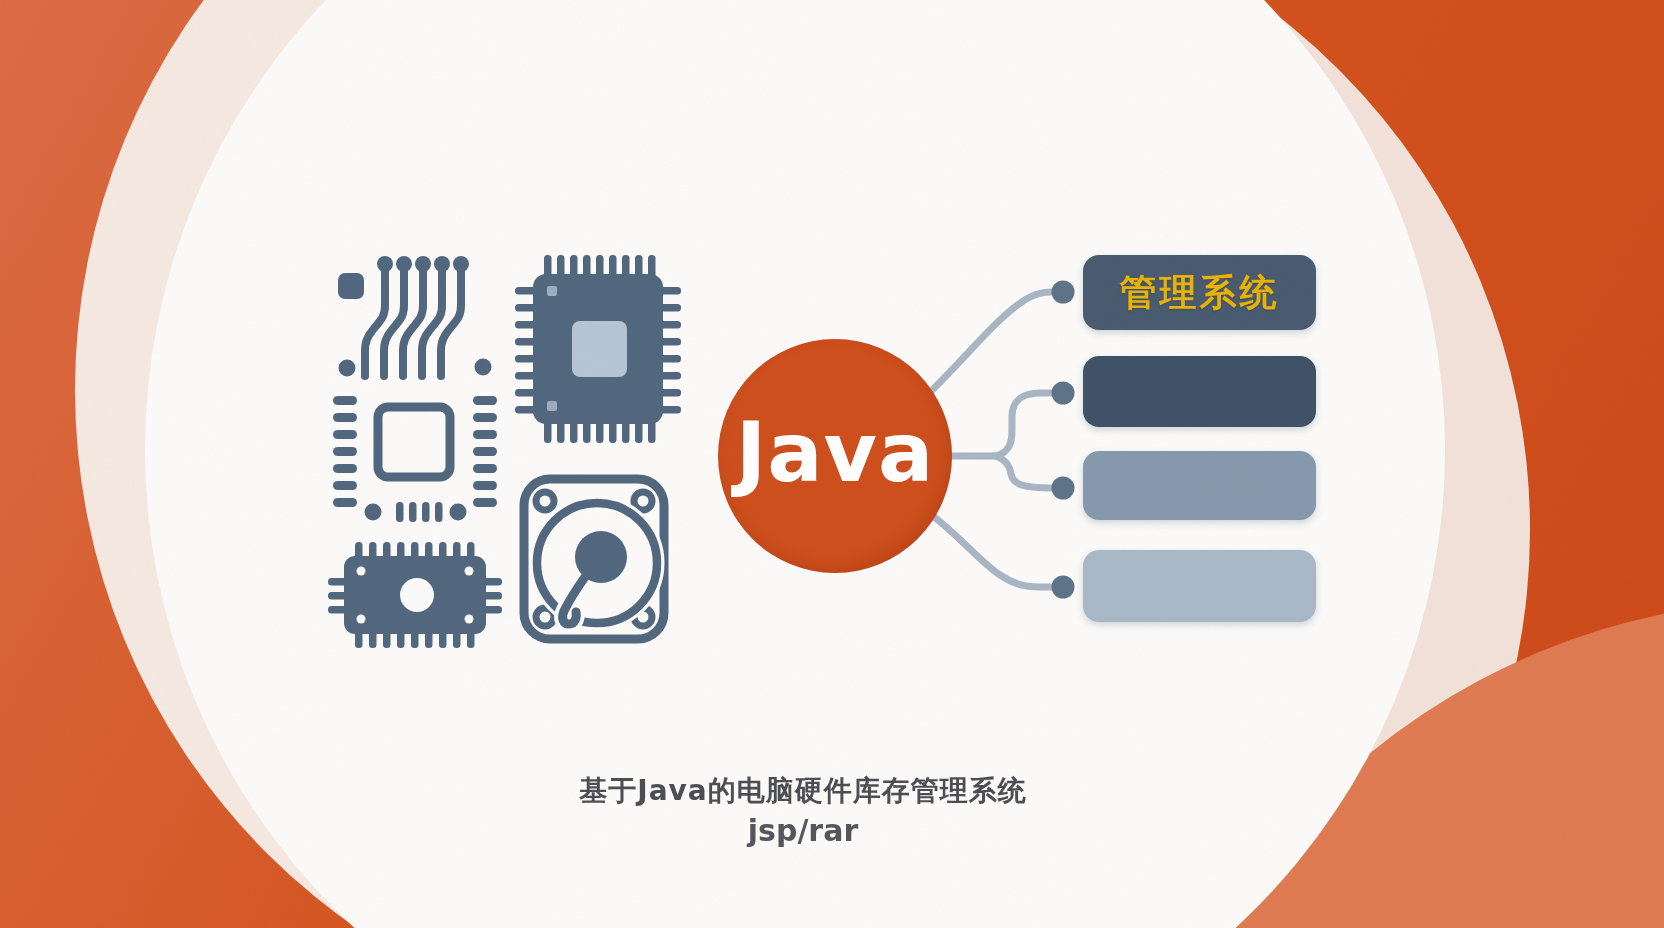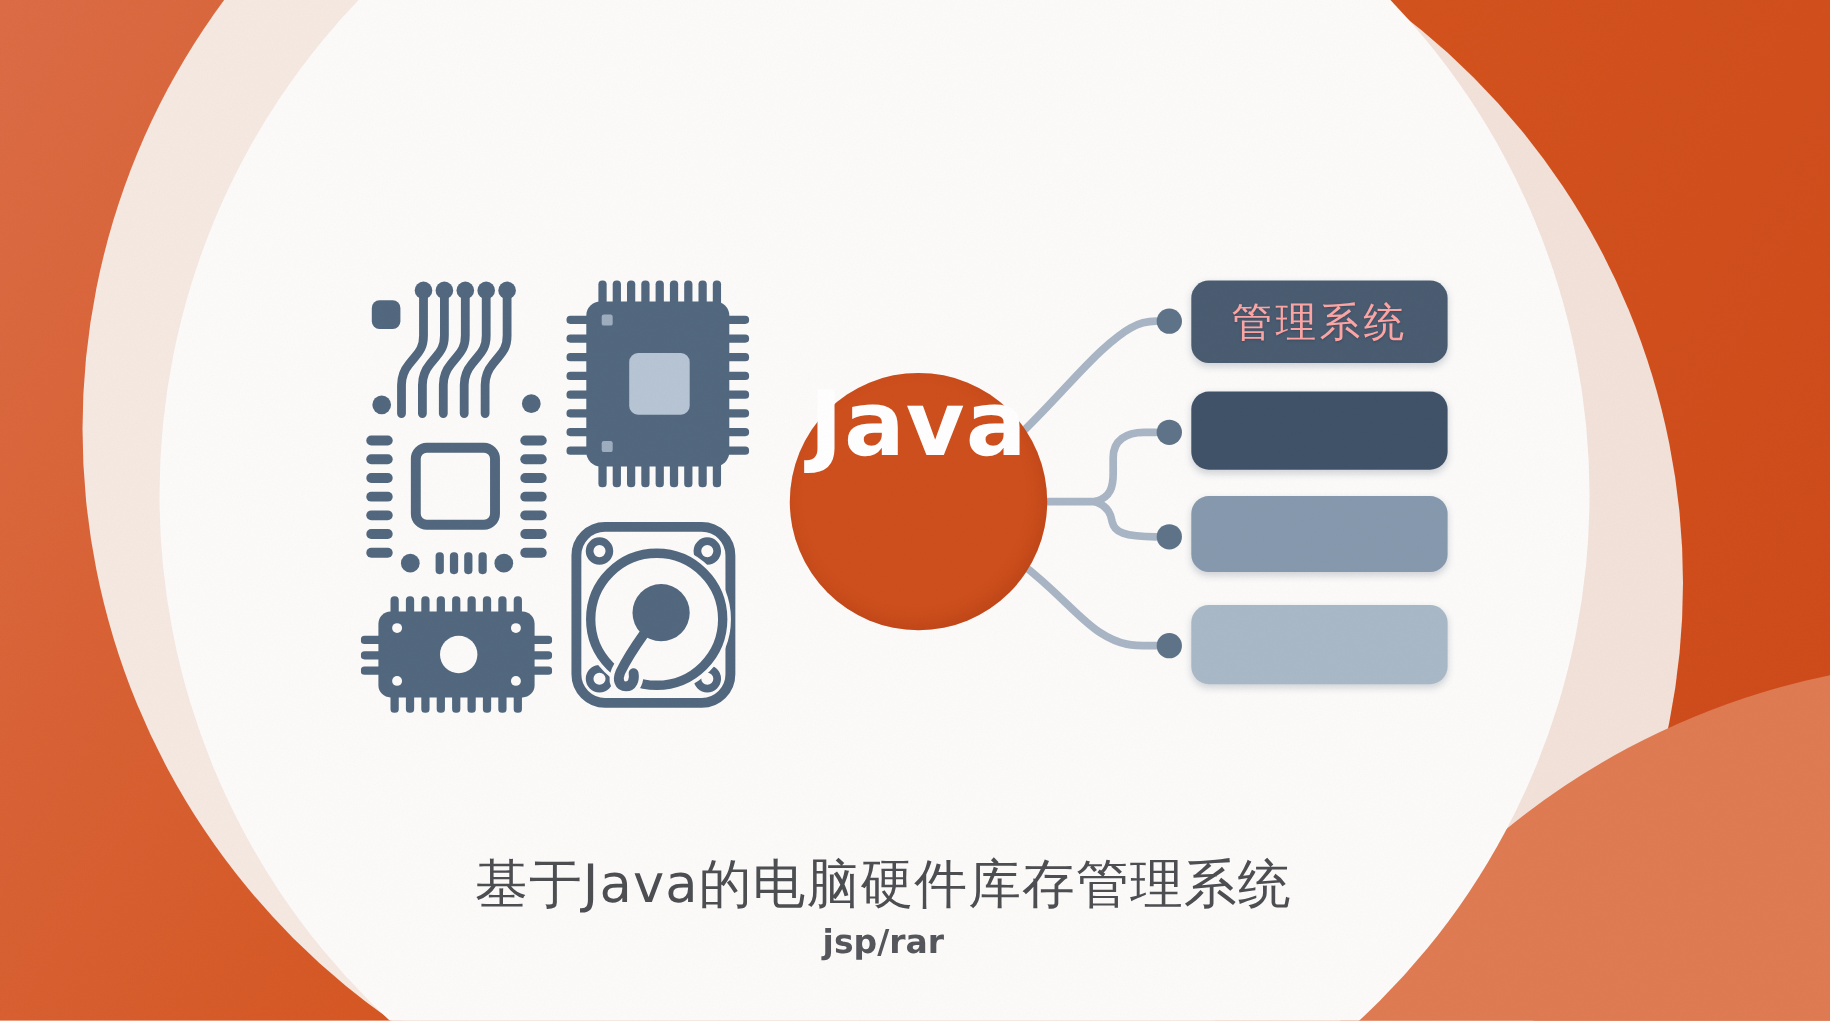--- a/index.html
+++ b/index.html
@@ -15,42 +15,42 @@
   .branch-box{
     position:absolute;left:1083px;width:233px;border-radius:16px;
     box-shadow:0 3px 7px rgba(62,78,99,.22);
     display:flex;align-items:center;justify-content:center;
   }
   .box-1{top:255px;height:75px;background:#4A5C71;}
   .box-2{top:356px;height:71px;background:#3F5268;}
   .box-3{top:451px;height:69px;background:#8799AE;}
   .box-4{top:550px;height:72px;background:#A9B9C8;}
   .branch-label{
-    color:#fca5a5;font-size:37px;font-weight:400;letter-spacing:3px;
+    color:#eab308;font-size:37px;font-weight:700;letter-spacing:3px;
     text-shadow:0 1px 2px rgba(30,40,55,.35);
   }
 
   
   .java-circle{
     position:absolute;left:718px;top:339px;width:234px;height:234px;
     border-radius:50%;background:#CE4F1D;
-    display:flex;align-items:flex-start;justify-content:center;
+    display:flex;align-items:center;justify-content:center;
     box-shadow:inset -4px -6px 14px rgba(150,45,10,.25);
   }
   .java-label{
     color:#FFFFFF;font-size:82px;font-weight:700;letter-spacing:1px;
     padding-bottom:8px;
   }
 
   
   .caption{
     position:absolute;left:803px;top:772px;transform:translateX(-50%);
     text-align:center;white-space:nowrap;
   }
-  .caption-title{font-size:48px;font-weight:400;color:#4D4E52;letter-spacing:1px;}
+  .caption-title{font-size:28px;font-weight:700;color:#4D4E52;letter-spacing:1px;}
   .caption-subtitle{margin-top:3px;font-size:30px;font-weight:600;color:#55575C;}
 
   .grain{left:0;top:0;width:1664px;height:928px;opacity:.05;mix-blend-mode:multiply;pointer-events:none;}
 </style>
 </head>
 <body>
 
 <div id="canvas">
 
   <svg class="abs bg-svg" viewBox="0 0 1664 928" aria-hidden="true">

